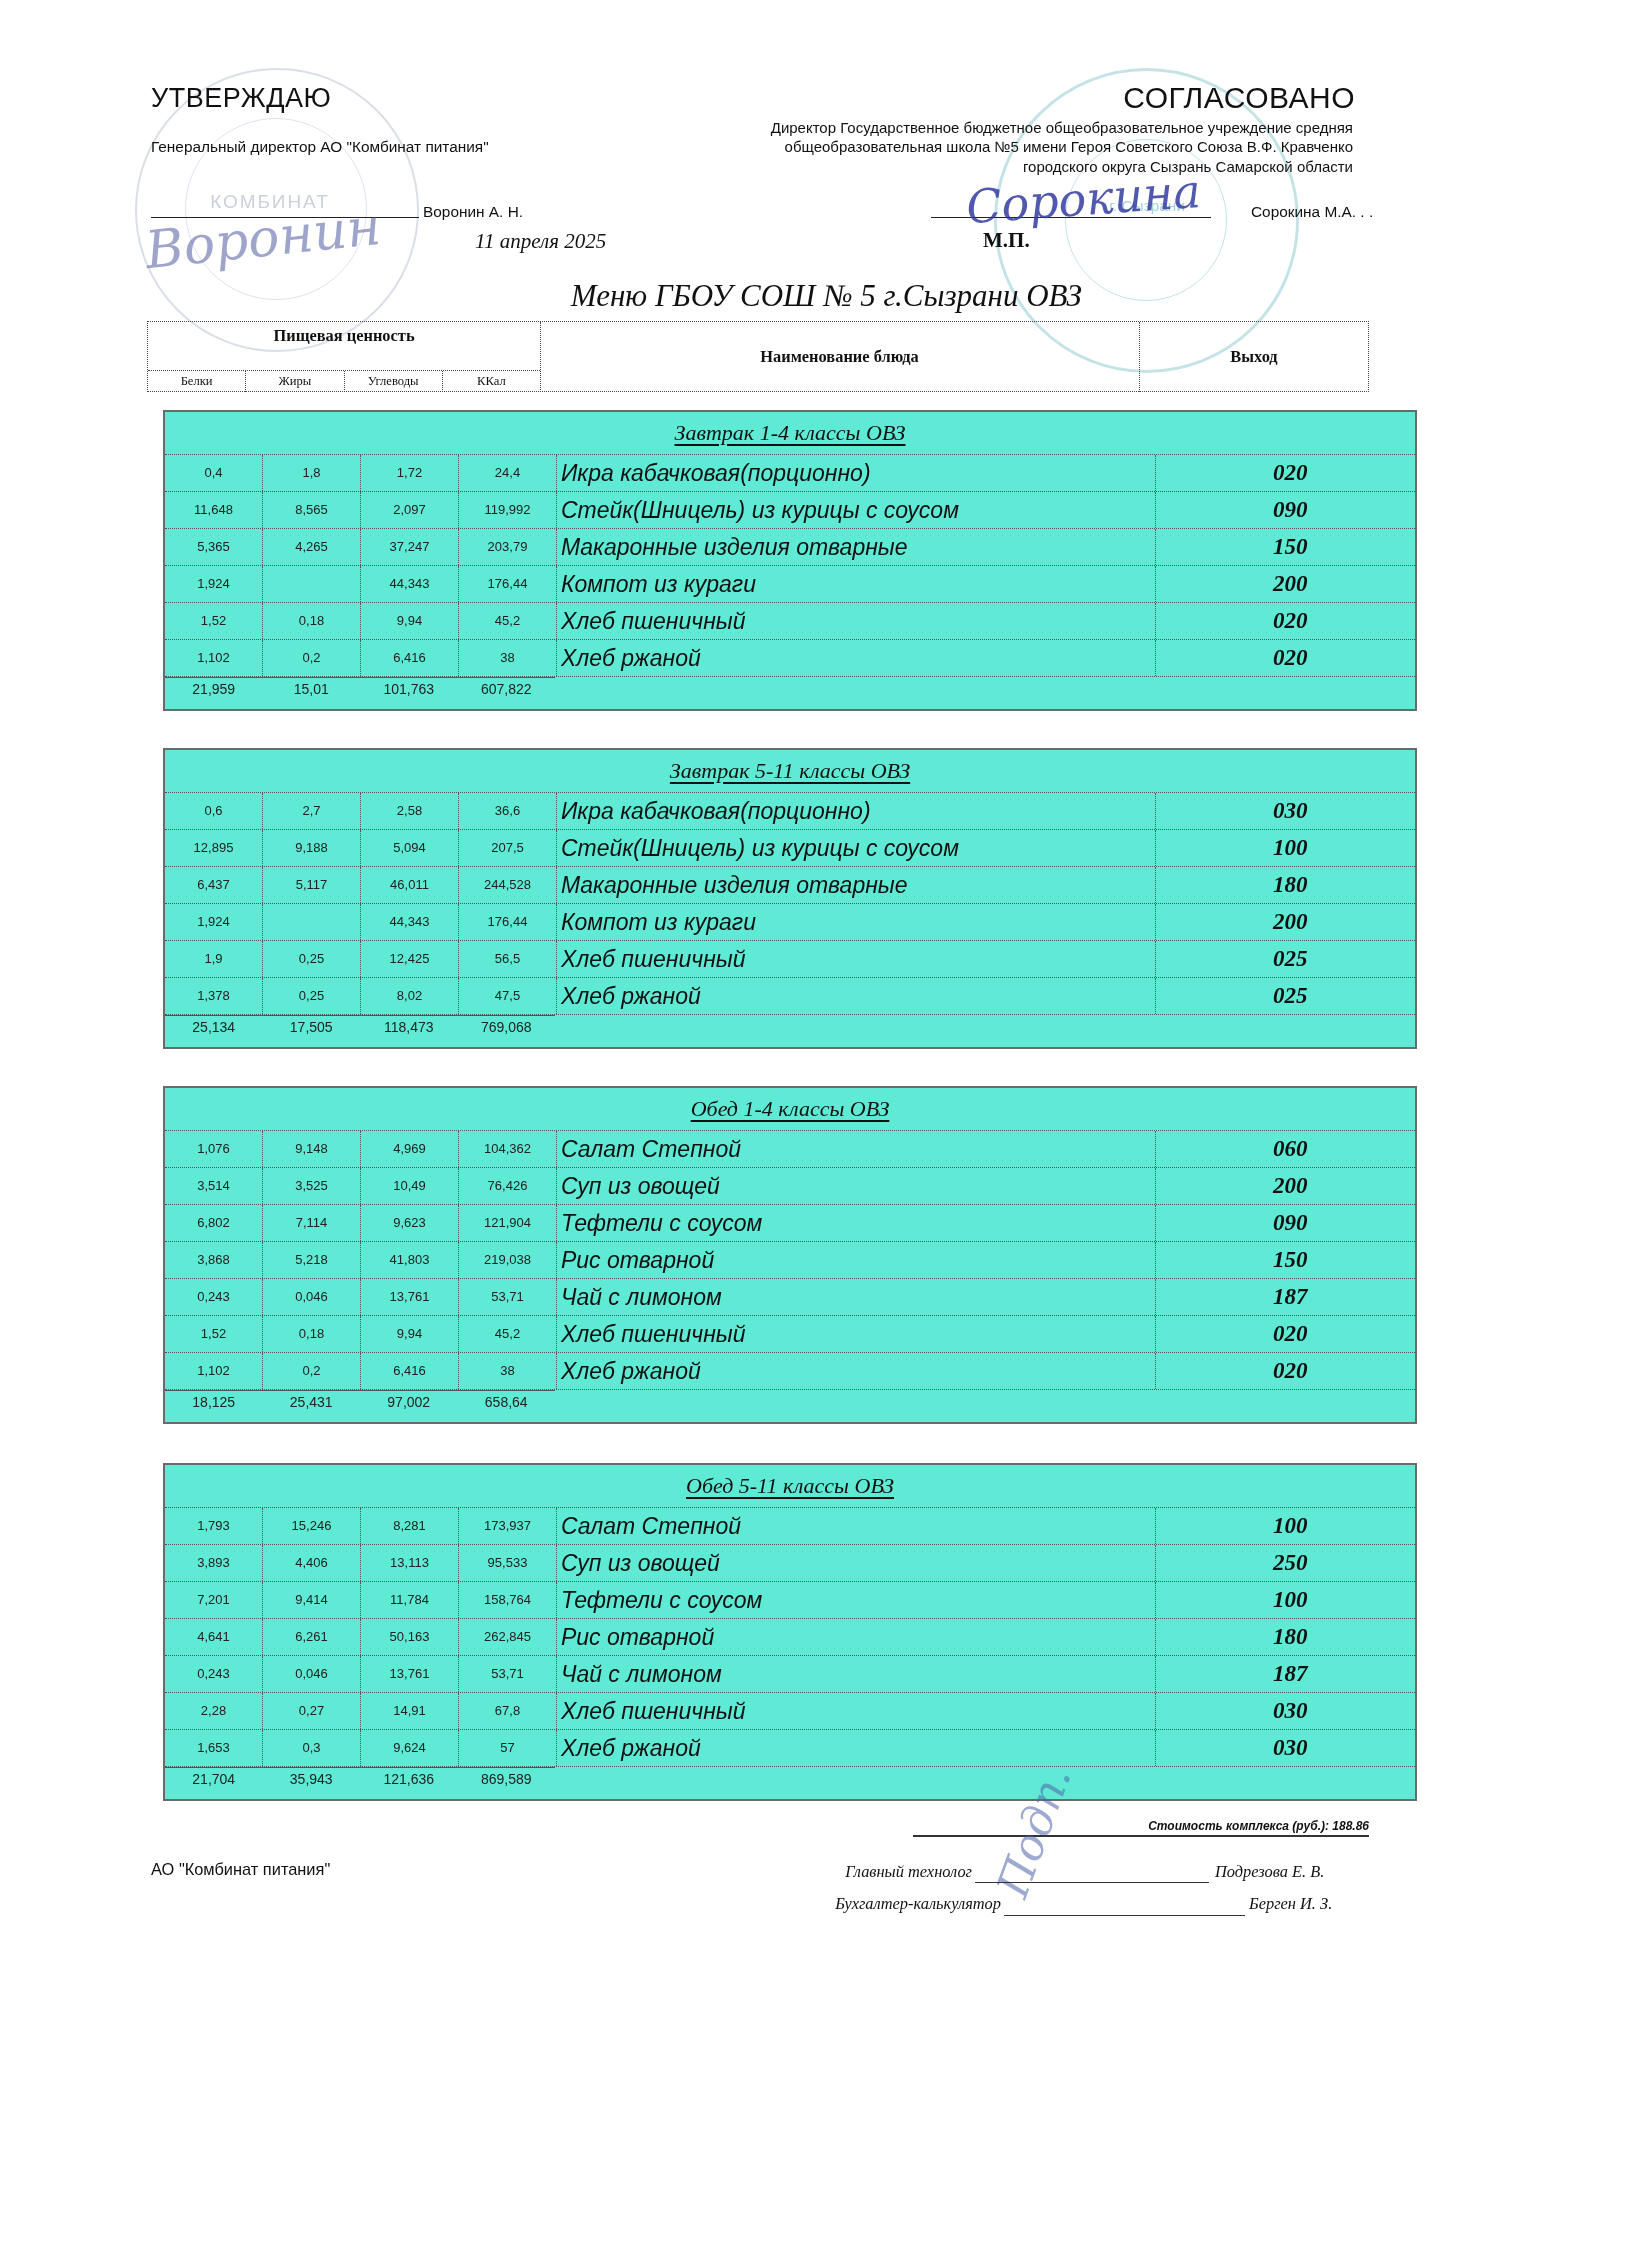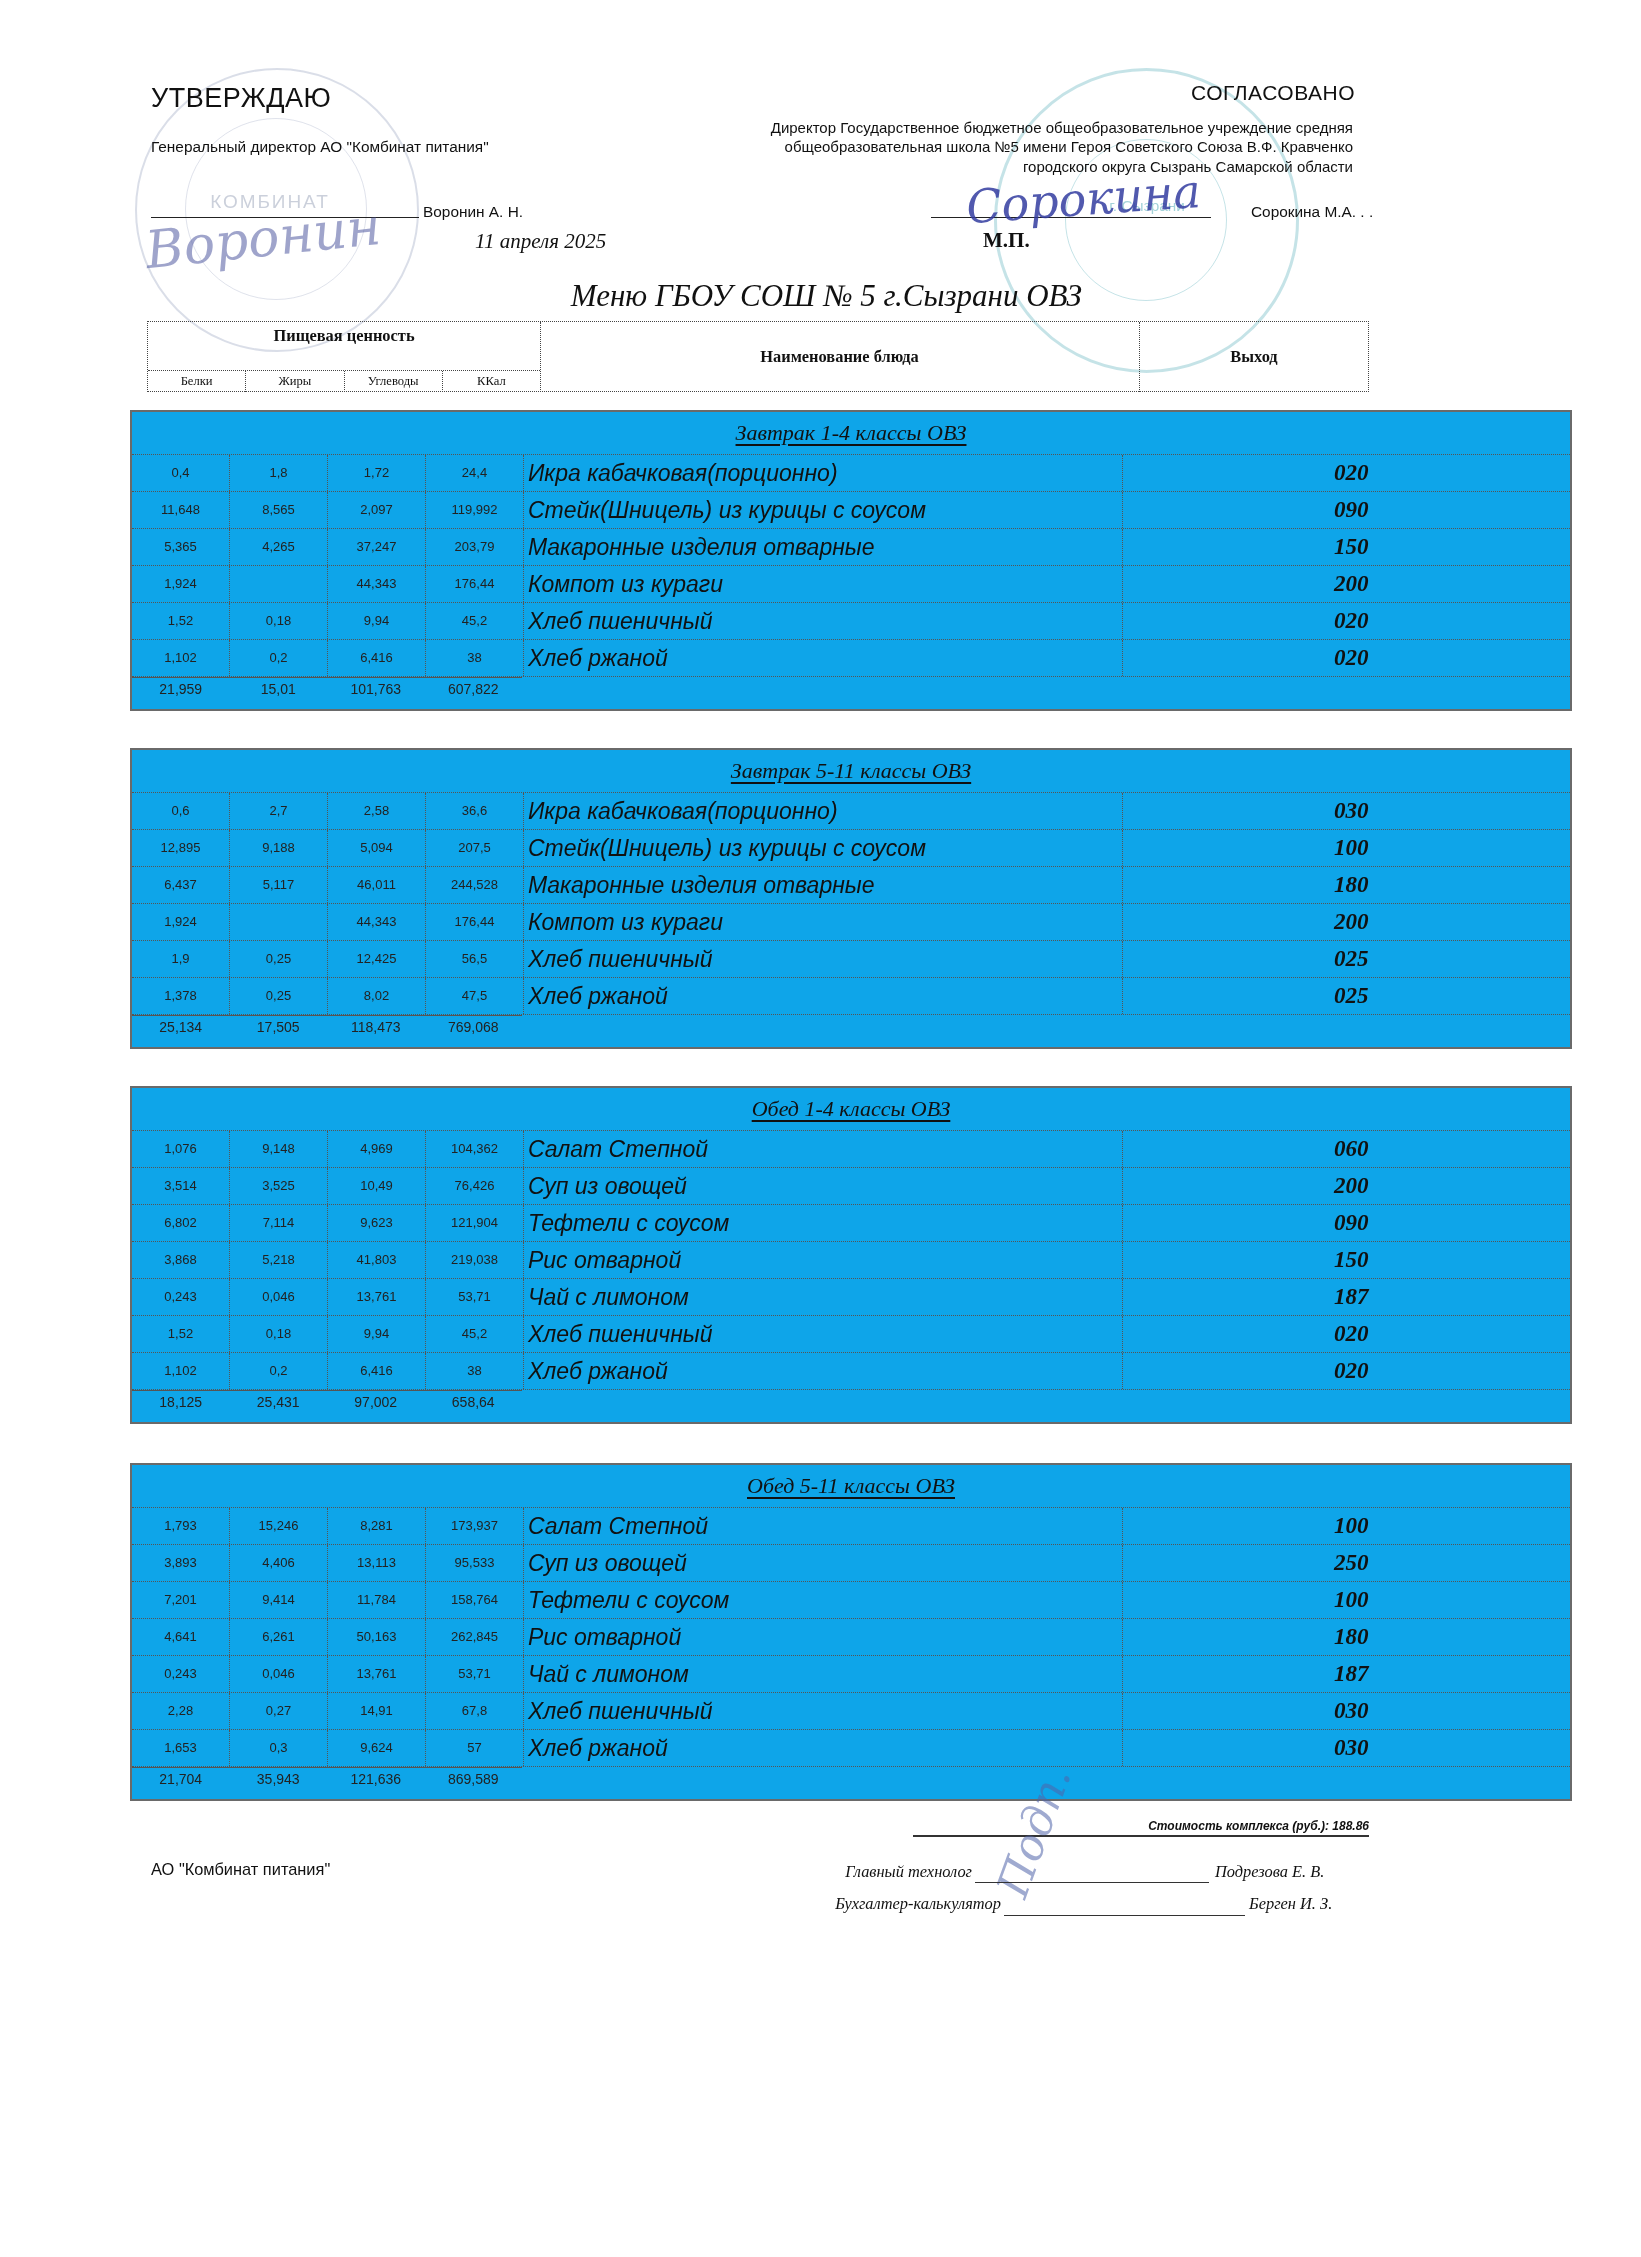--- a/index.html
+++ b/index.html
@@ -6,21 +6,21 @@
   body { width: 1641px; height: 2257px; position: relative; overflow: hidden; font-family: "Liberation Sans", sans-serif; color: #111; }
   .abs { position: absolute; }
 
   
   .approve-title { left: 151px; top: 83px; font-size: 27px; letter-spacing: 0.5px; }
   .approve-sub { left: 151px; top: 138px; font-size: 15.4px; }
   .approve-line { left: 151px; top: 217px; width: 268px; border-bottom: 1.4px solid #222; }
   .approve-name { left: 423px; top: 203px; font-size: 15.4px; }
   .date { left: 475px; top: 229px; font-family: "Liberation Serif", serif; font-style: italic; font-size: 21px; }
 
-  .agree-title { right: 286px; top: 81px; font-size: 21px; letter-spacing: 0.5px; text-align: right; }
+  .agree-title { right: 286px; top: 81px; font-size: 30px; letter-spacing: 0.5px; text-align: right; }
   .agree-sub { right: 288px; top: 118px; width: 695px; text-align: right; font-size: 15px; line-height: 19.3px; }
   .agree-line { left: 931px; top: 217px; width: 280px; border-bottom: 1.4px solid #222; }
   .agree-name { left: 1251px; top: 203px; font-size: 15.4px; }
   .mp { left: 983px; top: 228px; font-family: "Liberation Serif", serif; font-weight: bold; font-size: 21px; }
 
   .doc-title { left: 0; width: 1641px; top: 278px; text-align: center; font-family: "Liberation Serif", serif; font-style: italic; font-size: 31px; font-weight: normal; }
   .doc-title span { position: relative; left: 5.8px; }
 
   
   .stamp { border-radius: 50%; pointer-events: none; }
@@ -41,21 +41,21 @@
   .hdr { left: 147px; top: 321px; width: 1222px; height: 71px; border: 1.4px dotted #444; box-sizing: border-box; }
   .hdr .nut { position: absolute; left: 0; top: 0; width: 392px; height: 70px; border-right: 1.4px dotted #444; }
   .hdr .nut-title { position: absolute; left: 0; top: 3.9px; width: 392px; text-align: center; font-family: "Liberation Serif", serif; font-weight: bold; font-size: 16.4px; }
   .hdr .nut-cols { position: absolute; left: 0; top: 48px; width: 392px; height: 21px; border-top: 1.4px dotted #444; display: flex; }
   .hdr .nut-cols div { flex: 1; text-align: center; font-family: "Liberation Serif", serif; font-size: 12.6px; line-height: 21px; border-right: 1.4px dotted #444; }
   .hdr .nut-cols div:last-child { border-right: none; }
   .hdr .name-h { position: absolute; left: 392px; top: 0; width: 599px; height: 70px; line-height: 70px; text-align: center; font-family: "Liberation Serif", serif; font-weight: bold; font-size: 16.4px; border-right: 1.4px dotted #444; }
   .hdr .out-h { position: absolute; left: 991px; top: 0; width: 230px; height: 70px; line-height: 70px; text-align: center; font-family: "Liberation Serif", serif; font-weight: bold; font-size: 16.4px; }
 
   
-  .section { left: 130px; width: 1442px; box-sizing: border-box; border: 2.9px solid #6a6a6a; background: #0ea5e9; }
+  .section { left: 163px; width: 1254px; box-sizing: border-box; border: 2.9px solid #6a6a6a; background: #5eead4; }
   .sec-title { height: 42px; line-height: 42px; text-align: center; font-family: "Liberation Serif", serif; font-style: italic; font-size: 22px; }
   .sec-title span { text-decoration: underline; text-decoration-thickness: 1.9px; text-underline-offset: 3.9px; }
   .rows { border-top: 1.4px dotted #555; }
   .row { display: flex; height: 36px; border-bottom: 1.4px dotted #555; }
   .cell { box-sizing: border-box; line-height: 36px; }
   .num { width: 98px; text-align: center; font-size: 13px; border-right: 1.4px dotted #555; color: #222; }
   .name { width: 599px; padding-left: 3.9px; font-family: Liberation Sans, sans-serif; font-style: italic; font-size: 23px; border-right: 1.4px dotted #555; white-space: nowrap; }
   .out { flex: 1; text-align: center; font-family: "Liberation Serif", serif; font-style: italic; font-weight: bold; font-size: 23px; padding-left: 9.7px; }
   .totals { display: flex; height: 31px; }
   .totals .num { border-right: none; line-height: 23px; font-size: 14px; }

